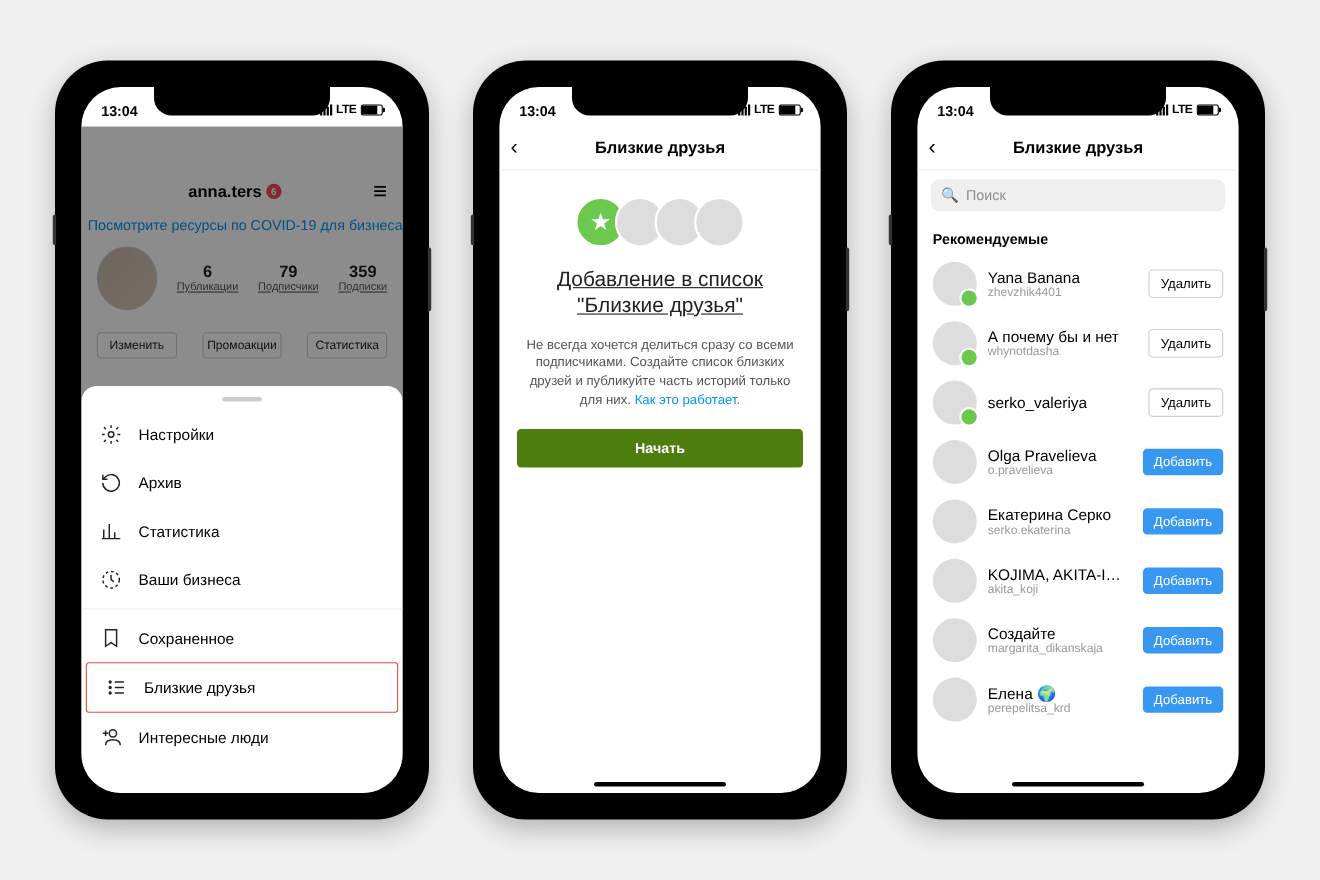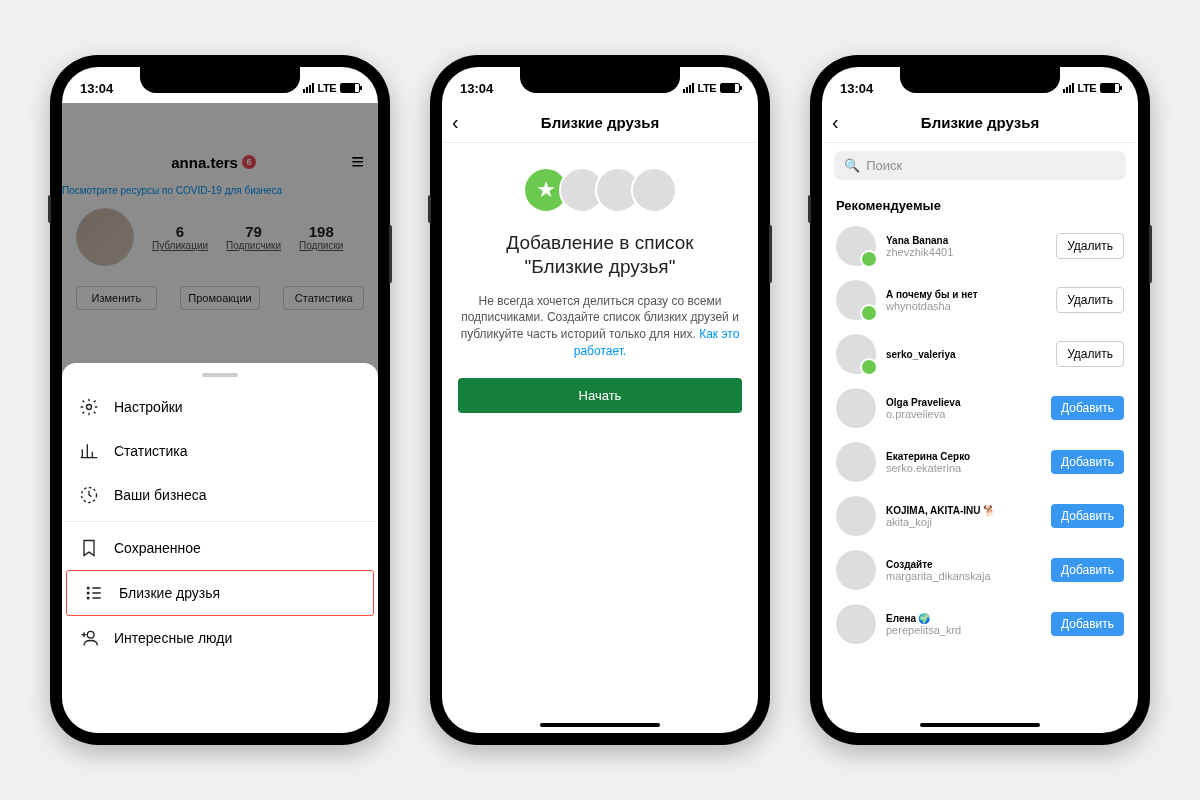--- a/index.html
+++ b/index.html
@@ -1,17 +1,17 @@
 <!DOCTYPE html>
 <html><head>
 <meta charset="utf-8">
 <style>
   * { box-sizing: border-box; margin: 0; padding: 0; font-family: -apple-system, Helvetica, Arial, sans-serif; }
   body { background: #f0f0f0; width: 1200px; height: 800px; display: flex; justify-content: center; align-items: center; gap: 40px; }
-  .phone { width: 340px; height: 690px; background: #000; border-radius: 48px; padding: 12px; position: relative; box-shadow: 0 8px 24px rgba(0,0,0,.25); }
+  .phone { width: 340px; height: 690px; background: #000; border-radius: 48px; padding: 24px; position: relative; box-shadow: 0 8px 24px rgba(0,0,0,.25); }
   .phone::before { content: ""; position: absolute; left: -2px; top: 140px; width: 3px; height: 28px; background: #333; border-radius: 2px 0 0 2px; }
   .phone::after { content: ""; position: absolute; right: -2px; top: 170px; width: 3px; height: 58px; background: #333; border-radius: 0 2px 2px 0; }
   .screen { width: 100%; height: 100%; background: #fff; border-radius: 36px; overflow: hidden; position: relative; display: flex; flex-direction: column; }
   .notch { position: absolute; top: 0; left: 50%; transform: translateX(-50%); width: 160px; height: 26px; background: #000; border-radius: 0 0 16px 16px; z-index: 20; }
   .statusbar { height: 36px; display: flex; justify-content: space-between; align-items: center; padding: 6px 18px 0; font-size: 13px; font-weight: 600; color: #000; }
   .statusbar .right { display: flex; align-items: center; gap: 4px; font-size: 11px; letter-spacing: -.5px; }
   .bars { display: inline-flex; align-items: flex-end; gap: 1px; }
   .bars span { width: 2px; background: #000; display: inline-block; }
   .bars span:nth-child(1){height:4px}.bars span:nth-child(2){height:6px}.bars span:nth-child(3){height:8px}.bars span:nth-child(4){height:10px}
   .battery { width: 20px; height: 10px; border: 1px solid #000; border-radius: 2px; position: relative; }
@@ -19,21 +19,21 @@
   .battery i { display:block; width:80%; height:100%; background:#000; }
   .homebar { position: absolute; bottom: 6px; left: 50%; transform: translateX(-50%); width: 120px; height: 4px; background: #000; border-radius: 4px; }
   
   
   .p1-dim { position:absolute; inset:0; background:rgba(0,0,0,.45); z-index:4; }
   .p1-profile { padding: 0 14px; font-size: 12px; color:#222; }
   .p1-header { display:flex; justify-content:space-between; align-items:center; padding:6px 14px;margin-top:40px; }
   .p1-user { font-weight:600; font-size:15px; display:flex; align-items:center; gap:4px; }
   .p1-badge { width:14px; height:14px; border-radius:50%; background:#ed4956; color:#fff; font-size:9px; display:inline-flex; align-items:center; justify-content:center; }
   .p1-burger { font-size:22px; }
-  .p1-covid { color:#0095f6; font-size:10px; text-align:left; padding:4px 0 8px; }
+  .p1-covid { color:#0095f6; font-size:13px; text-align:right; padding:4px 0 8px; }
   .p1-statsrow { display:flex; align-items:center; gap:18px; padding:4px 0 10px; }
   .p1-avatar { width:58px; height:58px; border-radius:50%; background: linear-gradient(135deg,#c9b8a8,#d7c8b8); border:1px solid #ccc; }
   .p1-stat { text-align:center; }
   .p1-stat .n { font-weight:600; font-size:15px; }
   .p1-stat .l { font-size:10px; color:#555;text-decoration:underline; }
   .p1-bio { font-size:11px; line-height:1.35; }
   .p1-bio .name { font-weight:600; }
   .p1-bio .link { color:#0095f6; }
   .p1-tabs { display:flex; gap:23px; margin-top:10px;align-items:flex-end; }
   .p1-tabs div { flex:1; border:1px solid #ccc; border-radius:4px; padding:5px 0; text-align:center; font-size:11px; }
@@ -45,33 +45,33 @@
   .highlight { border:1.5px solid #e74c3c; border-radius:3px; margin:0 4px; }
   
   
   .navbar { display:flex; align-items:center; justify-content:center; position:relative; height:40px; border-bottom:1px solid #eee; }
   .navbar .back { position:absolute; left:10px; font-size:20px; }
   .navbar .title { font-weight:600; font-size:15px; }
   .p2-body { padding: 24px 16px; text-align:center; }
   .p2-avs { display:flex; justify-content:center; margin-bottom:18px; }
   .p2-avs div { width:46px; height:46px; border-radius:50%; border:2px solid #fff; margin-left:-10px; background:#ddd; }
   .p2-avs div:first-child { margin-left:0; background:#6bc950; display:flex; align-items:center; justify-content:center; color:#fff; font-size:22px; }
-  .p2-h { font-size:19px; font-weight:400; color:#222; line-height:1.25; margin-bottom:14px; }
+  .p2-h { font-size:19px; font-weight:400; color:#222; line-height:1.25; margin-bottom:14px;text-decoration:underline; }
   .p2-desc { font-size:12px; color:#555; line-height:1.4; }
   .p2-desc .lnk { color:#0095f6; }
-  .btn-primary { background:#15803d; color:#fff; border:none; border-radius:4px; padding:10px 0; font-size:13px; font-weight:400; width:100%; margin-top:18px; }
+  .btn-primary { background:#4d7c0f; color:#fff; border:none; border-radius:4px; padding:10px 0; font-size:13px; font-weight:700; width:100%; margin-top:18px; }
   
   
   .search { margin:8px 12px; background:#efefef; border-radius:8px; padding:7px 10px; display:flex; align-items:center; gap:6px; color:#8e8e8e; font-size:13px; }
   .section-h { font-size:13px; font-weight:600; padding:10px 14px 6px; }
   .friend { display:flex; align-items:center; gap:10px; padding:7px 14px; }
   .friend .av { width:40px; height:40px; border-radius:50%; background:#ddd; position:relative; flex-shrink:0; }
   .friend .av.with-dot::after { content:""; position:absolute; right:-2px; bottom:-2px; width:14px; height:14px; border-radius:50%; background:#6bc950; border:2px solid #fff; }
   .friend .txt { flex:1; min-width:0; }
-  .friend .nm { font-size:10px; font-weight:700; white-space:nowrap; overflow:hidden; text-overflow:ellipsis; }
+  .friend .nm { font-size:14px; font-weight:400; white-space:nowrap; overflow:hidden; text-overflow:ellipsis; }
   .friend .un { font-size:11px; color:#999; white-space:nowrap; overflow:hidden; text-overflow:ellipsis; }
   .btn-sm { border-radius:4px; padding:5px 10px; font-size:12px; font-weight:500; border:none; }
   .btn-del { background:#fff; border:1px solid #ccc; color:#000; }
   .btn-add { background:#3897f0; color:#fff; }
   .p3-list { flex:1; overflow:hidden; }
   .p3-foot { padding:10px 14px; }
   
   .av-1{background:linear-gradient(135deg,#e8d5c0,#d4b896)}
   .av-2{background:linear-gradient(135deg,#c8b8a8,#b8a088)}
   .av-3{background:linear-gradient(135deg,#d8c0a8,#c0a080)}
@@ -120,21 +120,21 @@
             <div class="p1-avatar"></div>
             <div class="p1-stat">
                 <div class="n">6</div>
                 <div class="l">Публикации</div>
               </div>
             <div class="p1-stat">
                 <div class="n">79</div>
                 <div class="l">Подписчики</div>
               </div>
             <div class="p1-stat">
-                <div class="n">198</div>
+                <div class="n">359</div>
                 <div class="l">Подписки</div>
               </div>
           </div>
           <div class="p1-tabs">
             <div>Изменить</div>
             <div>Промоакции</div>
             <div>Статистика</div>
           </div>
         </div>
       </div>
@@ -144,20 +144,29 @@
         <div class="grab"></div>
         <div id="sheet-g1">
             <div class="sheet-item">
               <span class="sheet-icon">
                 <svg width="20" height="20" viewBox="0 0 24 24" fill="none" stroke="currentColor" stroke-width="1.6">
                   <circle cx="12" cy="12" r="3"></circle>
                   <path d="M12 2v3M12 19v3M4.2 4.2l2.1 2.1M17.7 17.7l2.1 2.1M2 12h3M19 12h3M4.2 19.8l2.1-2.1M17.7 6.3l2.1-2.1"></path>
                 </svg>
               </span>
               <span>Настройки</span>
+            </div>
+            <div class="sheet-item">
+              <span class="sheet-icon">
+                <svg width="20" height="20" viewBox="0 0 24 24" fill="none" stroke="currentColor" stroke-width="1.6">
+                  <path d="M3 12a9 9 0 1 0 3-6.7L3 8"></path>
+                  <path d="M3 3v5h5"></path>
+                </svg>
+              </span>
+              <span>Архив</span>
             </div>
             <div class="sheet-item">
               <span class="sheet-icon">
                 <svg width="20" height="20" viewBox="0 0 24 24" fill="none" stroke="currentColor" stroke-width="1.6">
                   <path d="M4 20V10M10 20V4M16 20v-7M2 20h20"></path>
                 </svg>
               </span>
               <span>Статистика</span>
             </div>
             <div class="sheet-item">

